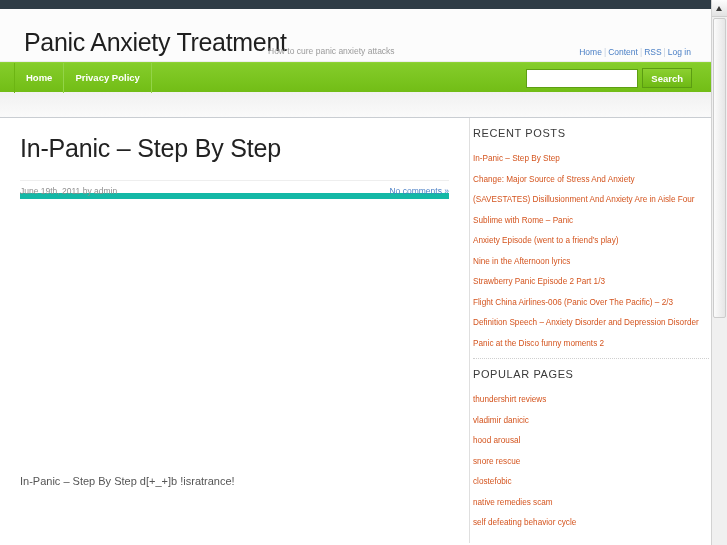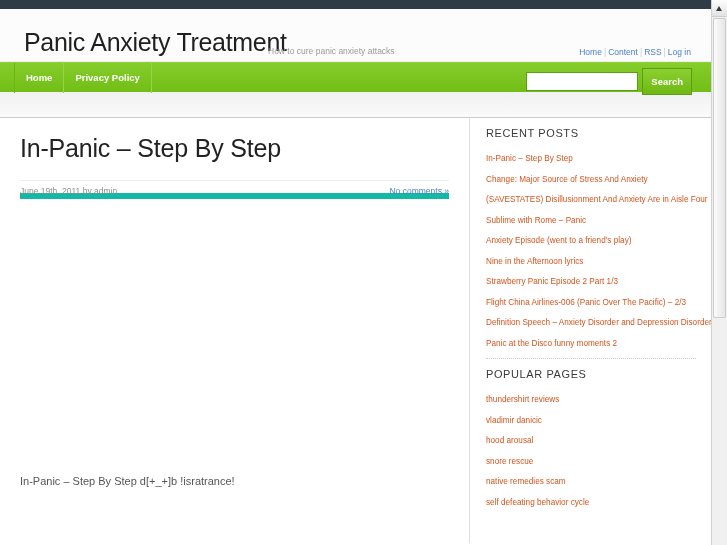--- a/index.html
+++ b/index.html
@@ -145,21 +145,21 @@
     border: 1px solid #5d9f13;
     background: #ffffff;
     font-size: 9px;
     padding: 0 4px;
     outline: none;
     color: #333;
     font-family: "Liberation Sans", sans-serif;
   }
   .searchbox button {
     margin-left: 4px;
-    height: 27px;
+    height: 20px;
     padding: 0 8px;
     border: 1px solid #5b9c12;
     background: linear-gradient(#8bd030, #6eb914);
     color: #ffffff;
     font-size: 9.5px;
     font-weight: bold;
     font-family: "Liberation Sans", sans-serif;
     cursor: pointer;
   }
 
@@ -219,21 +219,21 @@
   }
 
   
   .sidebar {
     position: absolute;
     left: 471px; top: 0;
     width: 240px;
     height: 425px;
     background: #ffffff;
     overflow: hidden;
-    padding: 0 15px;
+    padding: 0 2px;
   }
   .widget { padding-top: 9px; }
   .widget + .widget { border-top: 1px dotted #cfcfcf; margin-top: 8px; }
   .widget h3 {
     margin: 0 0 7px 0;
     font-size: 11px;
     font-weight: normal;
     letter-spacing: 0.6px;
     color: #3a3a3a;
     text-transform: uppercase;
@@ -313,20 +313,21 @@
             </ul>
         </div>
 
         <div class="widget">
           <h3>POPULAR PAGES</h3>
           <ul id="popular-pages-list">
               <li><a href="#">thundershirt reviews</a></li>
               <li><a href="#">vladimir danicic</a></li>
               <li><a href="#">hood arousal</a></li>
               <li><a href="#">snore rescue</a></li>
+              <li><a href="#">clostefobic</a></li>
               <li><a href="#">native remedies scam</a></li>
               <li><a href="#">self defeating behavior cycle</a></li>
             </ul>
         </div>
 
       </div>
     </div>
   </div>
 </div>
 

